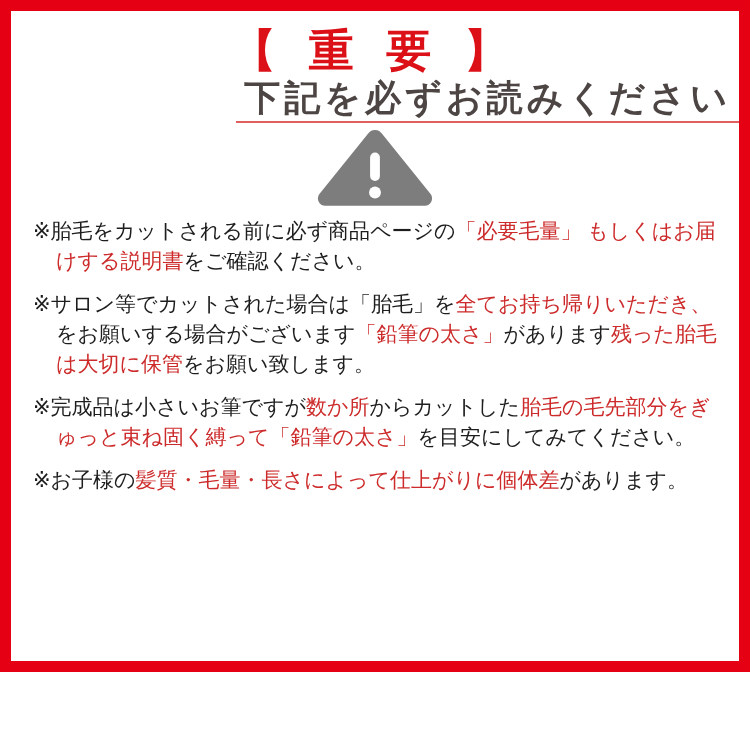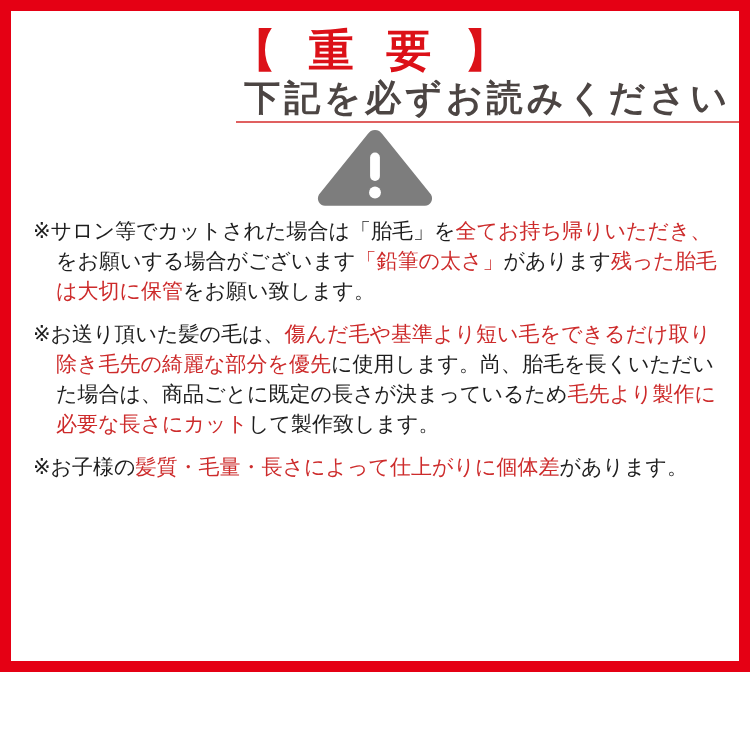--- a/index.html
+++ b/index.html
@@ -80,18 +80,19 @@
 
   <div class="triangle-wrap">
     <svg width="130" height="80" viewBox="0 0 100 62" aria-hidden="true">
       <path d="M50 1.5 C47.6 1.5 45.6 2.7 44.4 4.7 L6.6 51.5 C4.3 55.4 7 60.2 11.3 60.2 L88.7 60.2 C93 60.2 95.7 55.4 93.4 51.5 L55.6 4.7 C54.4 2.7 52.4 1.5 50 1.5 Z" fill="#7d7d7d" transform="scale(1,1)"></path>
       <rect x="46.2" y="19" width="7.6" height="22" rx="3.8" fill="#ffffff"></rect>
       <circle cx="50" cy="50" r="4.6" fill="#ffffff"></circle>
     </svg>
   </div>
 
   <div class="notices">
+      <div class="notice"><span class="plain">※胎毛をカットされる前に必ず商品ページの</span><span class="hl">「必要毛量」 もしくはお届けする説明書</span><span class="plain">をご確認ください。</span></div>
       <div class="notice"><span class="plain">※サロン等でカットされた場合は「胎毛」を</span><span class="hl">全てお持ち帰りいただき、</span><span class="plain">をお願いする場合がございます</span><span class="hl">「鉛筆の太さ」</span><span class="plain">があります</span><span class="hl">残った胎毛は大切に保管</span><span class="plain">をお願い致します。</span></div>
-      <div class="notice"><span class="plain">※お送り頂いた髪の毛は、</span><span class="hl">傷んだ毛や基準より短い毛をできるだけ取り除き毛先の綺麗な部分を優先</span><span class="plain">に使用します。尚、胎毛を長くいただいた場合は、商品ごとに既定の長さが決まっているため</span><span class="hl">毛先より製作に必要な長さにカット</span><span class="plain">して製作致します。</span></div>
+      <div class="notice"><span class="plain">※完成品は小さいお筆ですが</span><span class="hl">数か所</span><span class="plain">からカットした</span><span class="hl">胎毛の毛先部分をぎゅっと束ね固く縛って「鉛筆の太さ」</span><span class="plain">を目安にしてみてください。</span></div>
       <div class="notice"><span class="plain">※お子様の</span><span class="hl">髪質・毛量・長さによって仕上がりに個体差</span><span class="plain">があります。</span></div>
     </div>
 
 </div>
 
 </body></html>

